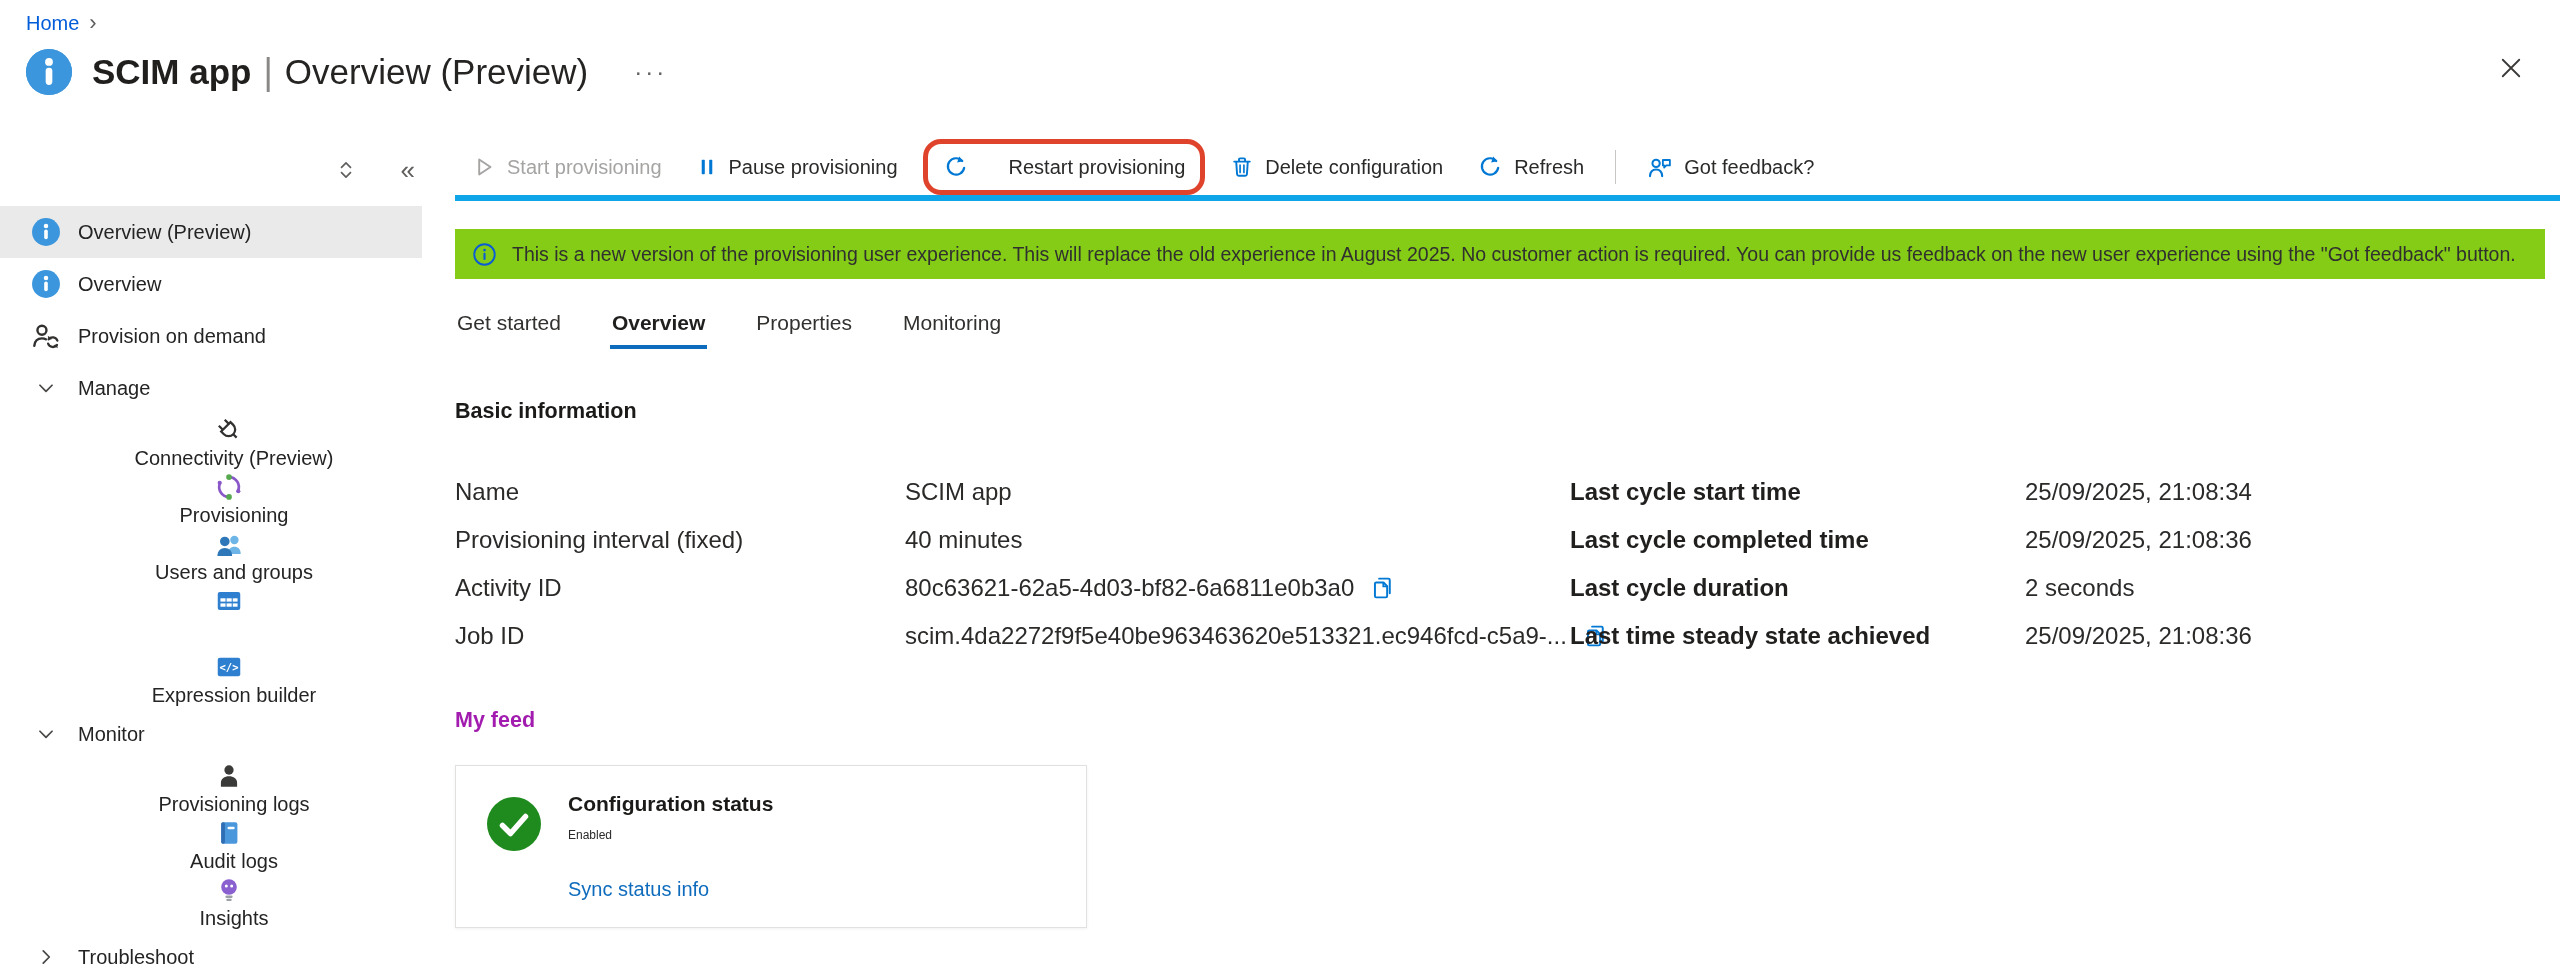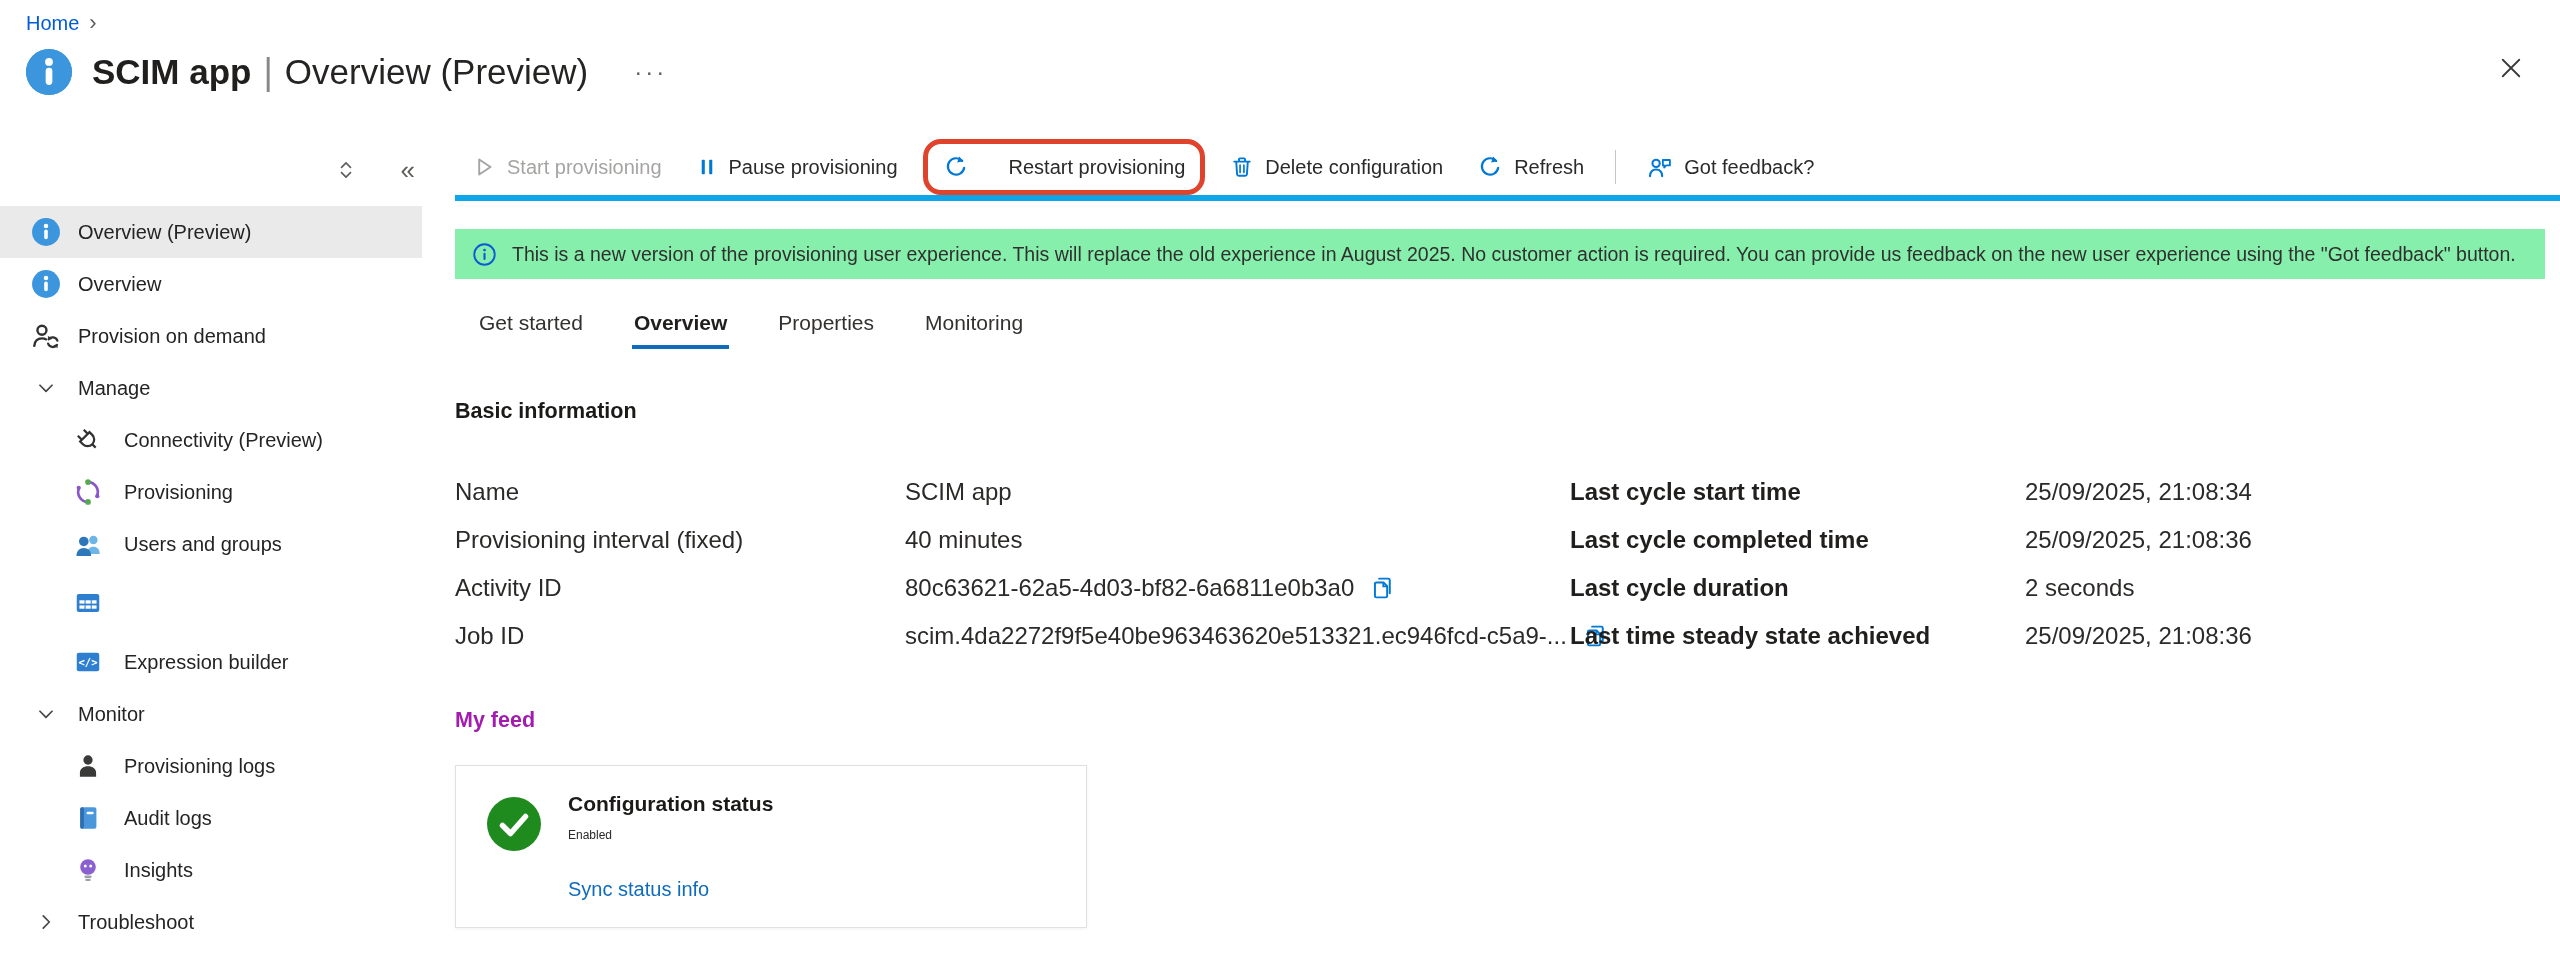--- a/index.html
+++ b/index.html
@@ -32,30 +32,30 @@
   .cmd.disabled { color:#a6a4a2; cursor:default; }
   .restart-wrap { border:5px solid #e0432c; border-radius:18px; display:inline-flex; align-items:center; height:56px; margin:0 8px; padding:0 3px; }
   .restart-wrap .cmd { padding:0 12px;gap:40px; }
   .tb-divider { width:1px; height:34px; background:#c8c6c4; margin:0 14px; flex:0 0 1px; }
 
   .body-row { display:flex; height:778px; }
   .sidebar { width:455px; flex:0 0 455px; padding-top:5px; }
   .side-item { min-height:52px; display:flex; align-items:center; padding-left:30px; width:422px; font-size:20px; color:#242424; cursor:pointer; line-height:1.25; }
   .side-item.selected { background:#eaeaea; }
   .side-item .si-icon { width:32px; flex:0 0 32px; display:flex; justify-content:center; align-items:center; margin-right:16px; }
-  .side-item.sub { padding-left:72px; }
+  .side-item.sub { padding-left:56px;flex-direction:column; }
   .side-item.sub .si-icon { margin-right:20px; }
   .side-item .si-label { padding-right:10px; }
   .side-item.tall { min-height:66px; }
   .side-item.tall .si-label { max-width:240px; }
 
   .main { flex:1; padding-right:15px; min-width:0; }
-  .banner { margin-top:28px; height:50px; background:#86efac; display:flex; align-items:center; gap:15px; padding:0 17px; font-size:19.5px; color:#30302f; white-space:nowrap; overflow:hidden; }
-
-  .tabs { display:flex; margin-top:24px;margin-left:22px; }
+  .banner { margin-top:28px; height:50px; background:#84cc16; display:flex; align-items:center; gap:15px; padding:0 17px; font-size:19.5px; color:#30302f; white-space:nowrap; overflow:hidden; }
+
+  .tabs { display:flex; margin-top:24px; }
   .tab { font-size:21px; color:#32312f; margin-right:47px; padding:8px 2px 14px 2px; cursor:pointer; }
   .tab.active { font-weight:600; color:#201f1e; border-bottom:4px solid #0f6cbd; padding-bottom:10px; }
 
   .section-title { font-size:21.5px; font-weight:700; color:#1b1a19; margin-top:50px; }
 
   .info-grid { display:flex; margin-top:44px; font-size:24px; }
   .col-left { width:1115px; flex:0 0 1115px; }
   .col-right { flex:1; }
   .info-row { display:flex; align-items:center; height:48px; }
   .ir-label { width:450px; flex:0 0 450px; color:#2b2a29; }

